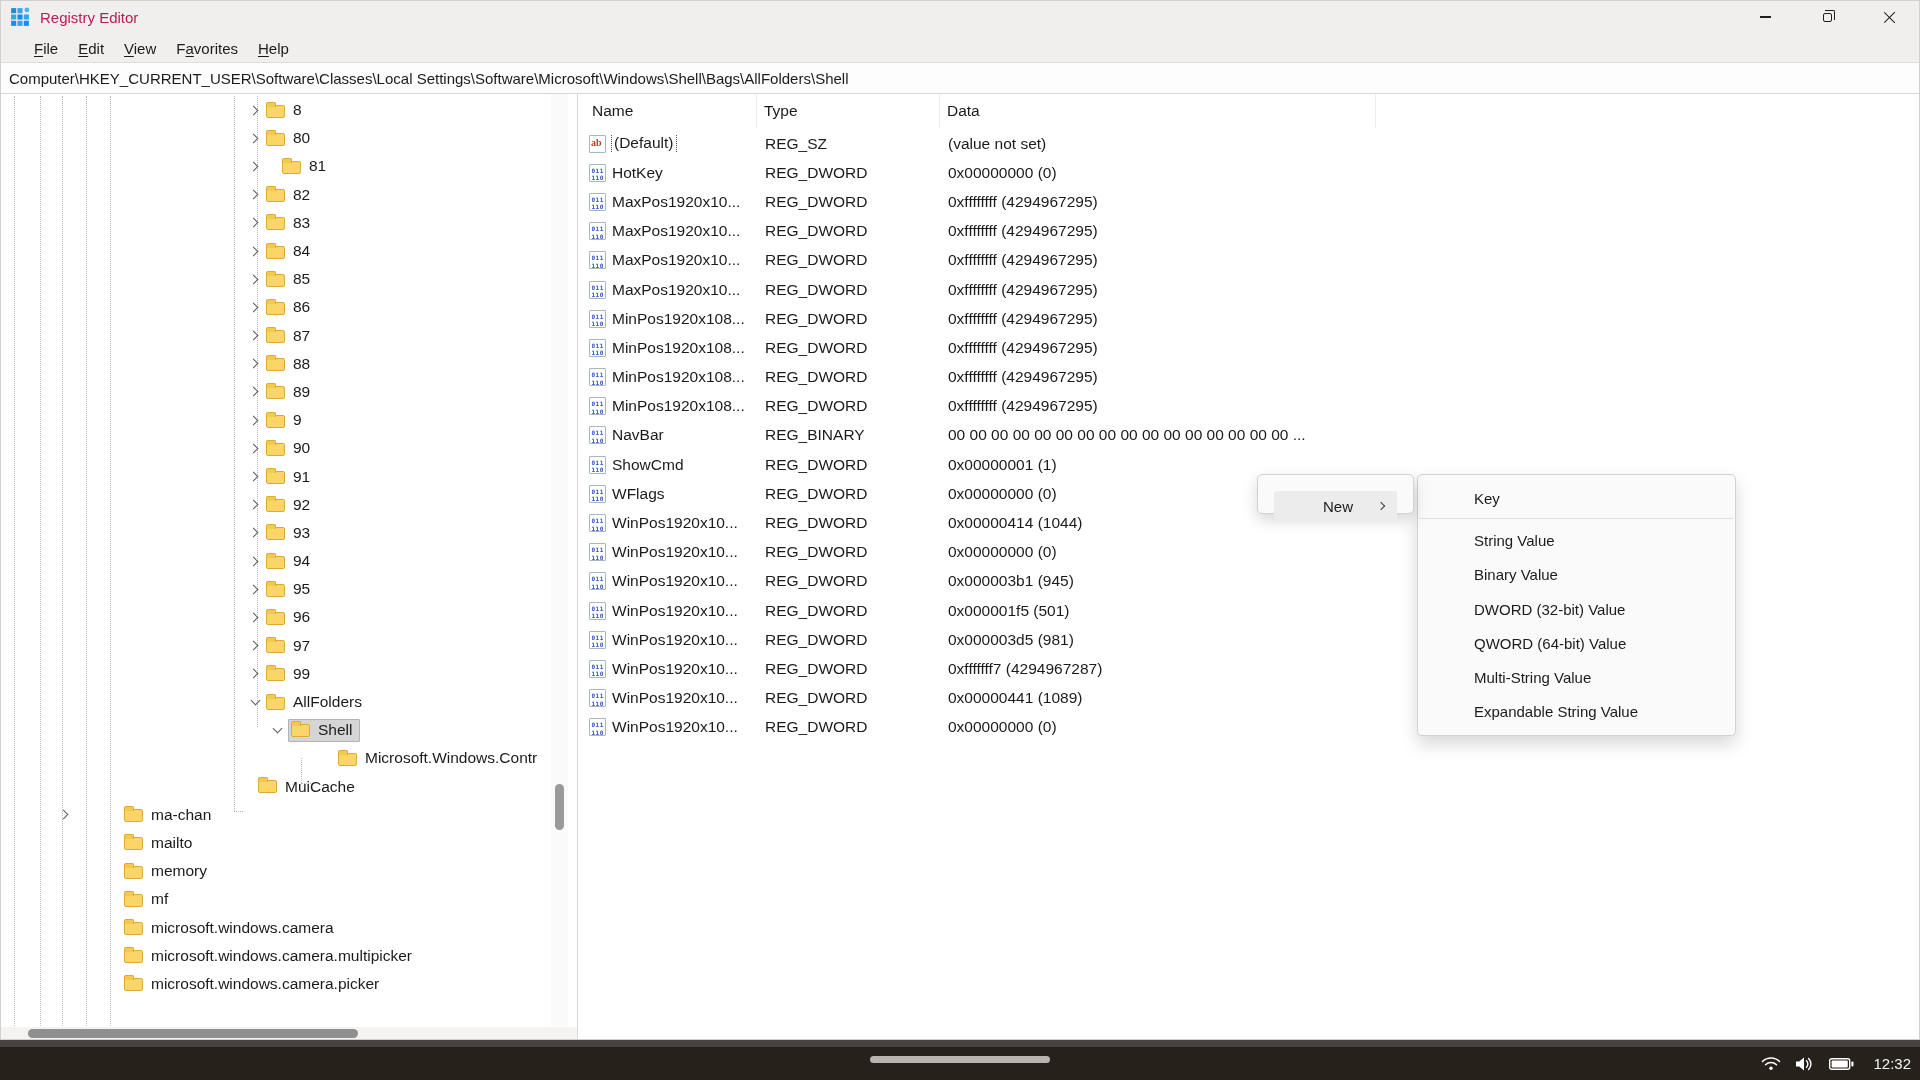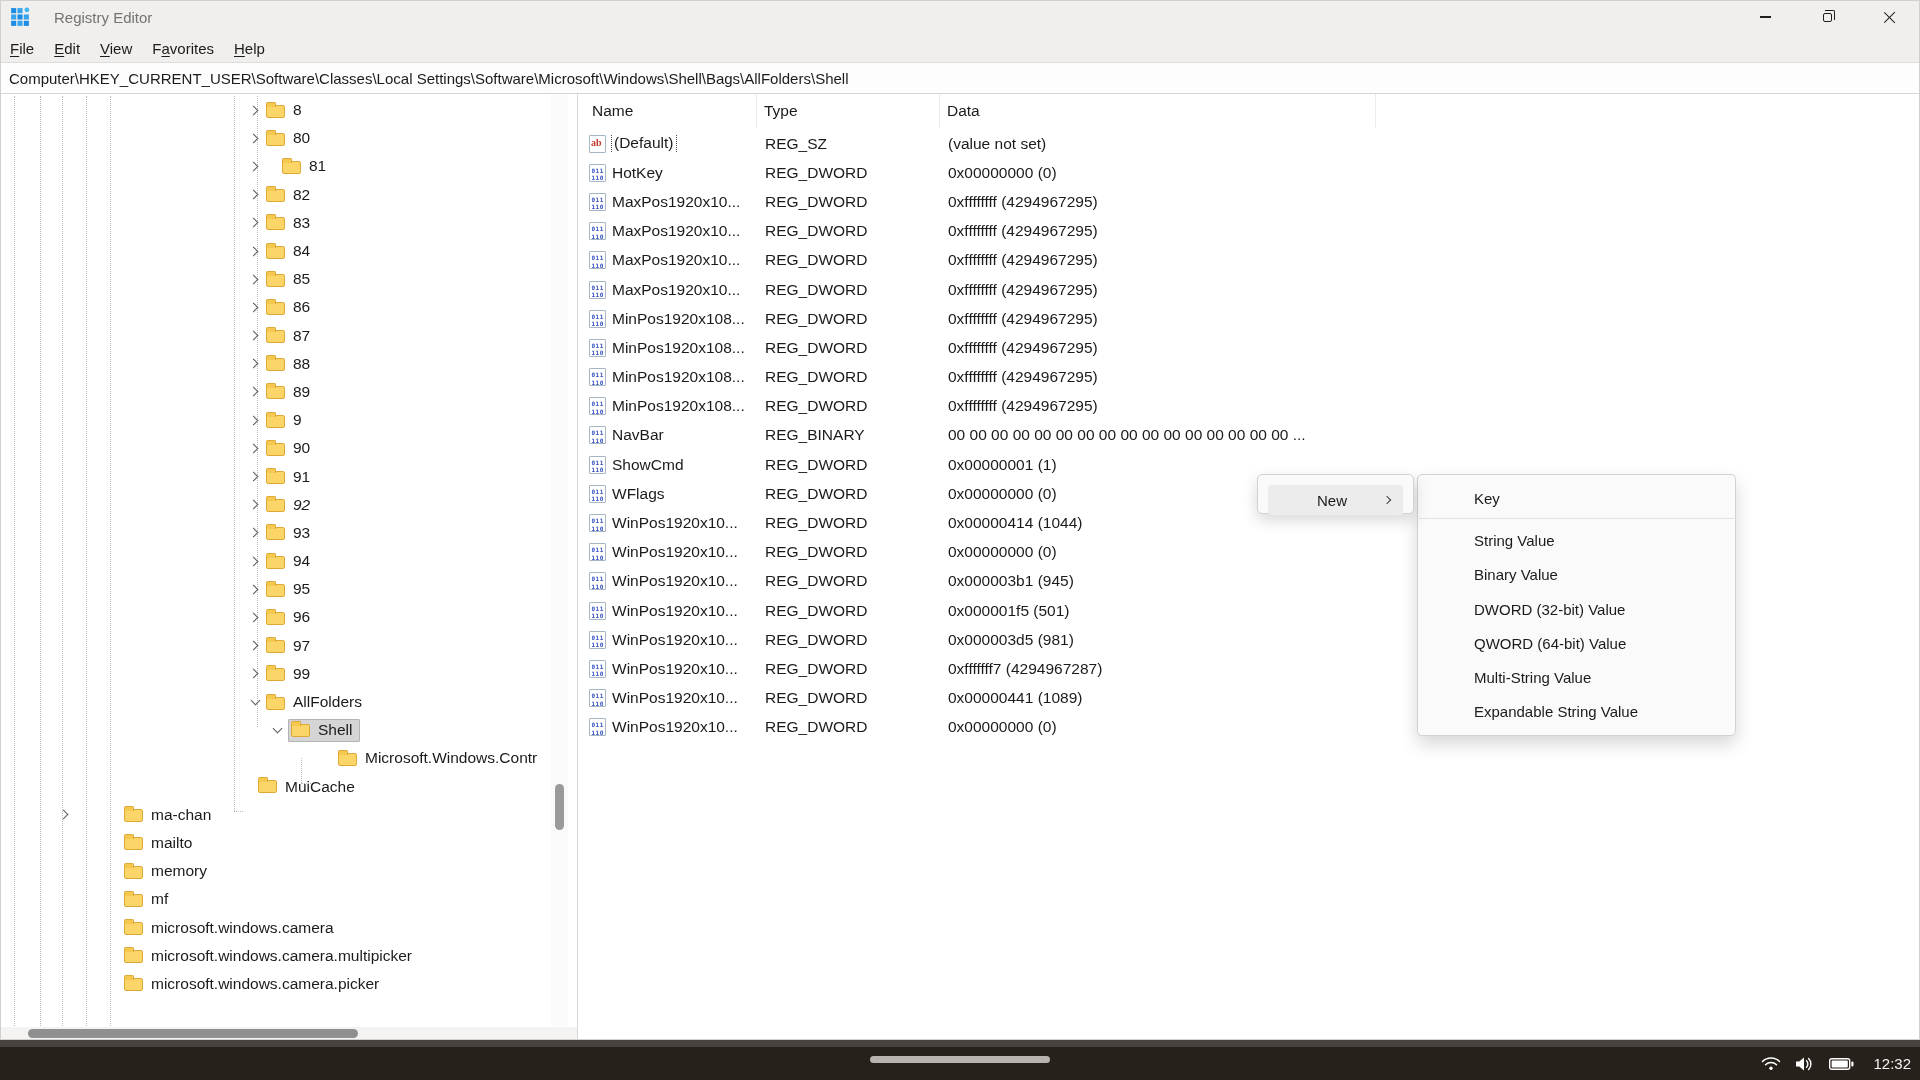--- a/index.html
+++ b/index.html
@@ -7,34 +7,34 @@
   body {
     width:1920px; height:1080px; position:relative; overflow:hidden;
     font-family:"Liberation Sans", sans-serif; background:#ffffff; color:#1b1b1b;
     -webkit-font-smoothing:antialiased;
   }
 
   
   .titlebar { position:absolute; left:0; top:0; width:1920px; height:34px;
     background:#f1efed; display:flex; align-items:center; }
   .app-icon { margin-left:10px; width:20px; height:20px; flex:0 0 20px; }
-  .title-text { margin-left:24px; font-size:15px; color:#737373; }
+  .title-text { margin-left:10px; font-size:15px; color:#be185d; }
   .caption-buttons { margin-left:auto; display:flex; height:100%; }
   .cap-btn { width:62px; height:100%; display:flex; align-items:center; justify-content:center; position:relative; }
   .glyph-min { width:11px; height:1.4px; background:#1f1f1f; }
   .glyph-restore { width:9px; height:9px; border:1.3px solid #1f1f1f; border-radius:2px; position:relative; background:#f1efed; }
   .glyph-restore::before { content:""; position:absolute; left:1.6px; top:-3.6px; width:9px; height:9px;
     border:1.3px solid #1f1f1f; border-left:none; border-bottom:none; border-radius:0 2px 0 0; }
   .glyph-close { width:13px; height:13px; position:relative; }
   .glyph-close::before, .glyph-close::after { content:""; position:absolute; left:6px; top:-1px; width:1.4px; height:15px; background:#1f1f1f; }
   .glyph-close::before { transform:rotate(45deg); }
   .glyph-close::after { transform:rotate(-45deg); }
 
   .menubar { position:absolute; left:0; top:34px; width:1920px; height:28px;
-    background:#f1efed; display:flex; align-items:center; padding-left:0; font-size:15px; }
+    background:#f1efed; display:flex; align-items:center; padding-left:24px; font-size:15px; }
   .menu-item { padding:3px 10px; color:#1b1b1b; }
   .menu-item .u { text-decoration:underline; text-underline-offset:2px; }
 
   .addressbar { position:absolute; left:0; top:62px; width:1920px; height:32px;
     background:#fdfdfd; border-top:1px solid #dcdcdc; border-bottom:1px solid #d6d6d6;
     display:flex; align-items:center; padding-left:9px; font-size:15px; color:#1b1b1b; white-space:nowrap; }
 
   
   .main { position:absolute; left:0; top:94px; width:1920px; height:946px; background:#fff; }
   .tree-panel { position:absolute; left:0; top:0; width:578px; height:946px; background:#fff;
@@ -81,21 +81,21 @@
   .reg-icon { width:17px; height:18px; flex:0 0 17px; margin-right:6px; position:relative;
     background:#fff; border:1px solid #a6b6c3; border-radius:1px; }
   .reg-icon.sz::after { content:"ab"; position:absolute; left:1px; top:1px; color:#c0392b;
     font:bold 10px "Liberation Serif", serif; }
   .reg-icon.bin::after { content:"011\A 110"; white-space:pre; position:absolute; left:1.5px; top:2px;
     color:#3553c4; font:bold 6px/1.25 "DejaVu Sans Mono", monospace; letter-spacing:0.5px; }
   .focused-name { outline:1px dotted #4a4a4a; padding:0 3px 1px 2px; }
 
   
   .ctx-menu { position:absolute; left:1257px; top:474px; width:157px; height:40px;
-    background:#fafafa; border:1px solid #d2d2d2; border-radius:5px; padding:10px;
+    background:#fafafa; border:1px solid #d2d2d2; border-radius:5px; padding:16px;
     box-shadow:0 6px 16px rgba(0,0,0,0.16); z-index:20; }
   .ctx-item { height:30px; border-radius:3px; background:#ececec; display:flex; align-items:center;
     font-size:15px; padding-left:49px; position:relative; }
   .sub-arrow { position:absolute; right:13px; width:6px; height:6px;
     border-right:1.4px solid #3c3c3c; border-top:1.4px solid #3c3c3c; transform:rotate(45deg); }
   .submenu { position:absolute; left:1417px; top:474px; width:319px; height:262px;
     background:#fafafa; border:1px solid #d2d2d2; border-radius:5px; padding:6px 0;
     box-shadow:0 8px 18px rgba(0,0,0,0.16); z-index:19; font-size:15px; }
   .sub-item { height:34.3px; display:flex; align-items:center; padding-left:56px; color:#1b1b1b; }
   .sub-sep { height:1px; background:#e2e2e2; margin:3px 1px 4px 1px; }
@@ -286,21 +286,21 @@
           </span>
           <span style="display: flex; align-items: center;">
             <span class="folder"></span>
             <span class="tree-label">91</span>
           </span>
         </div>
         <div class="tree-row lvl-bags">
           <span class="chev">
             <i></i>
           </span>
-          <span style="display: flex; align-items: center; font-style: italic;">
+          <span style="display: flex; align-items: center;">
             <span class="folder"></span>
             <span class="tree-label">92</span>
           </span>
         </div>
         <div class="tree-row lvl-bags">
           <span class="chev">
             <i></i>
           </span>
           <span style="display: flex; align-items: center;">
             <span class="folder"></span>

